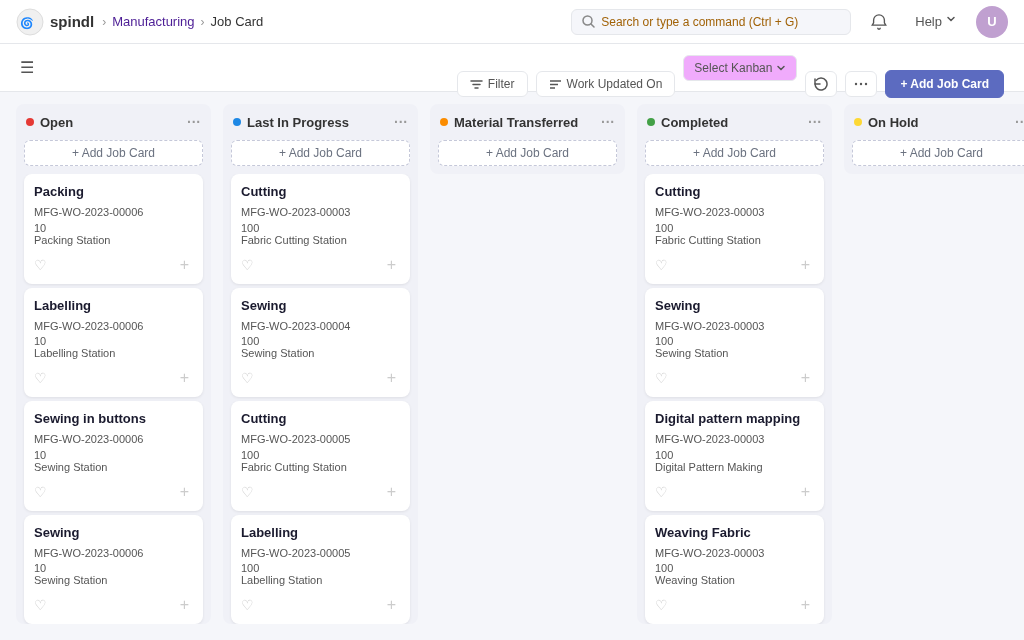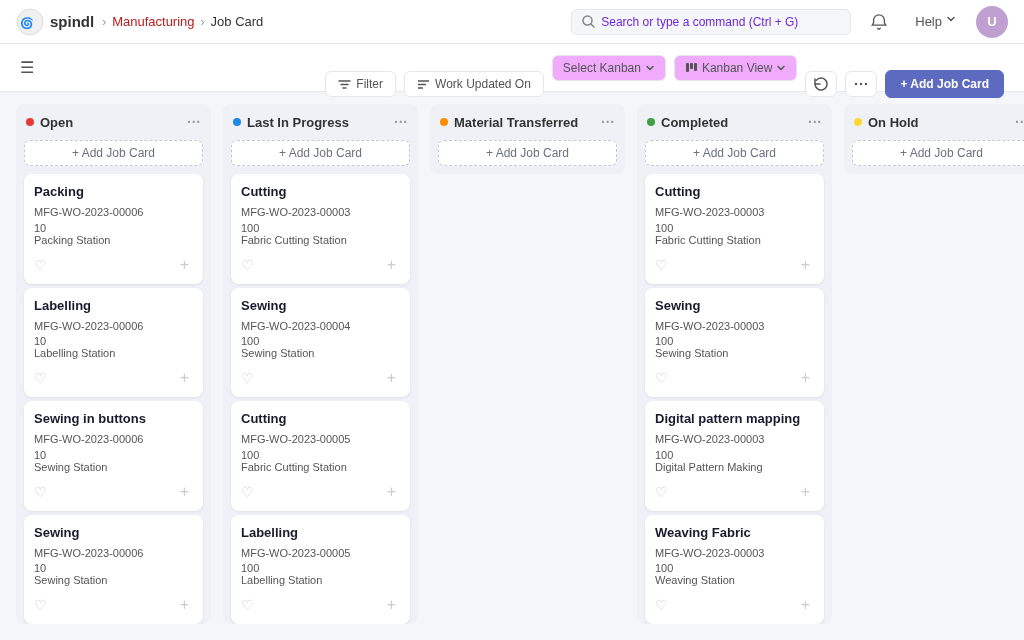--- a/index.html
+++ b/index.html
@@ -9,21 +9,21 @@
     .top-nav {
       display: flex; align-items: center; justify-content: space-between;
       background: #fff; border-bottom: 1px solid #e5e7eb;
       padding: 0 16px; height: 44px;
     }
     .top-nav-left { display: flex; align-items: center; gap: 8px; }
     .logo { display: flex; align-items: center; gap: 6px; font-weight: 700; font-size: 15px; color: #333; }
     .logo-icon { width: 28px; height: 28px; }
     .breadcrumb { display: flex; align-items: center; gap: 6px; color: #666; font-size: 13px; }
     .breadcrumb-sep { color: #999; font-size: 12px; }
-    .breadcrumb-item { color: #b91c1c; }
+    .breadcrumb-item { color: #4c1d95; }
     .breadcrumb-item.active { color: #333; font-weight: 500; }
     .top-nav-right { display: flex; align-items: center; gap: 12px; }
     .search-bar {
       display: flex; align-items: center; gap: 6px;
       background: #f5f6fa; border: 1px solid #e5e7eb; border-radius: 6px;
       padding: 5px 10px; width: 280px; color: #888; font-size: 12px;
     }
     .nav-icon { width: 32px; height: 32px; display: flex; align-items: center; justify-content: center; cursor: pointer; color: #555; border-radius: 6px; }
     .help-btn { display: flex; align-items: flex-start; gap: 4px; font-size: 13px; color: #555; cursor: pointer; padding: 4px 8px; border-radius: 6px; }
     .avatar { width: 32px; height: 32px; border-radius: 50%; background: #c0a0d0; display: flex; align-items: center; justify-content: center; color: #fff; font-weight: 600; font-size: 13px; cursor: pointer; }
@@ -109,21 +109,21 @@
       <span class="breadcrumb-sep">›</span>
       <span class="breadcrumb-item active">Job Card</span>
     </div>
   </div>
   <div class="top-nav-right">
     <div class="search-bar">
       <svg width="13" height="13" viewBox="0 0 13 13" fill="none">
         <circle cx="5.5" cy="5.5" r="4.5" stroke="#888" stroke-width="1.5"></circle>
         <line x1="9" y1="9" x2="12" y2="12" stroke="#888" stroke-width="1.5" stroke-linecap="round"></line>
       </svg>
-      <span style="color:#6d28d9;text-align:right;">Search or type a command (Ctrl + G)</span>
+      <span style="color:#a16207;text-align:right;">Search or type a command (Ctrl + G)</span>
     </div>
     <div class="nav-icon">
       <svg width="18" height="18" viewBox="0 0 20 20" fill="none">
         <path d="M10 2a6 6 0 0 0-6 6v3l-1.5 2.5h15L16 11V8a6 6 0 0 0-6-6z" stroke="#555" stroke-width="1.5" fill="none"></path>
         <path d="M8.5 16.5a1.5 1.5 0 0 0 3 0" stroke="#555" stroke-width="1.5"></path>
       </svg>
     </div>
     <div class="help-btn">
       <span>Help</span>
       <svg width="10" height="10" viewBox="0 0 10 10">
@@ -154,31 +154,20 @@
         <line x1="1" y1="10" x2="6" y2="10" stroke="#555" stroke-width="1.5"></line>
       </svg>
       <span>Work Updated On</span>
     </button>
     <div class="select-btn">
       <span>Select Kanban</span>
       <svg width="10" height="10" viewBox="0 0 10 10">
         <path d="M2 3.5L5 6.5L8 3.5" stroke="#555" stroke-width="1.5" fill="none" stroke-linecap="round"></path>
       </svg>
     </div>
-    <div class="select-btn">
-      <svg width="13" height="13" viewBox="0 0 13 13">
-        <rect x="1" y="2" width="3" height="9" rx="1" fill="#555"></rect>
-        <rect x="5" y="2" width="3" height="6" rx="1" fill="#555"></rect>
-        <rect x="9" y="2" width="3" height="8" rx="1" fill="#555"></rect>
-      </svg>
-      <span>Kanban View</span>
-      <svg width="10" height="10" viewBox="0 0 10 10">
-        <path d="M2 3.5L5 6.5L8 3.5" stroke="#555" stroke-width="1.5" fill="none" stroke-linecap="round"></path>
-      </svg>
-    </div>
     <button class="btn icon-btn">
       <svg width="14" height="14" viewBox="0 0 14 14" fill="none">
         <path d="M1 7a6 6 0 1 0 1.2-3.6" stroke="#555" stroke-width="1.5" stroke-linecap="round"></path>
         <polyline points="1,2 1,7 6,7" stroke="#555" stroke-width="1.5" stroke-linecap="round" stroke-linejoin="round" fill="none"></polyline>
       </svg>
     </button>
     <button class="btn icon-btn">
       <svg width="14" height="14" viewBox="0 0 14 14">
         <circle cx="2" cy="7" r="1.2" fill="#555"></circle>
         <circle cx="7" cy="7" r="1.2" fill="#555"></circle>

